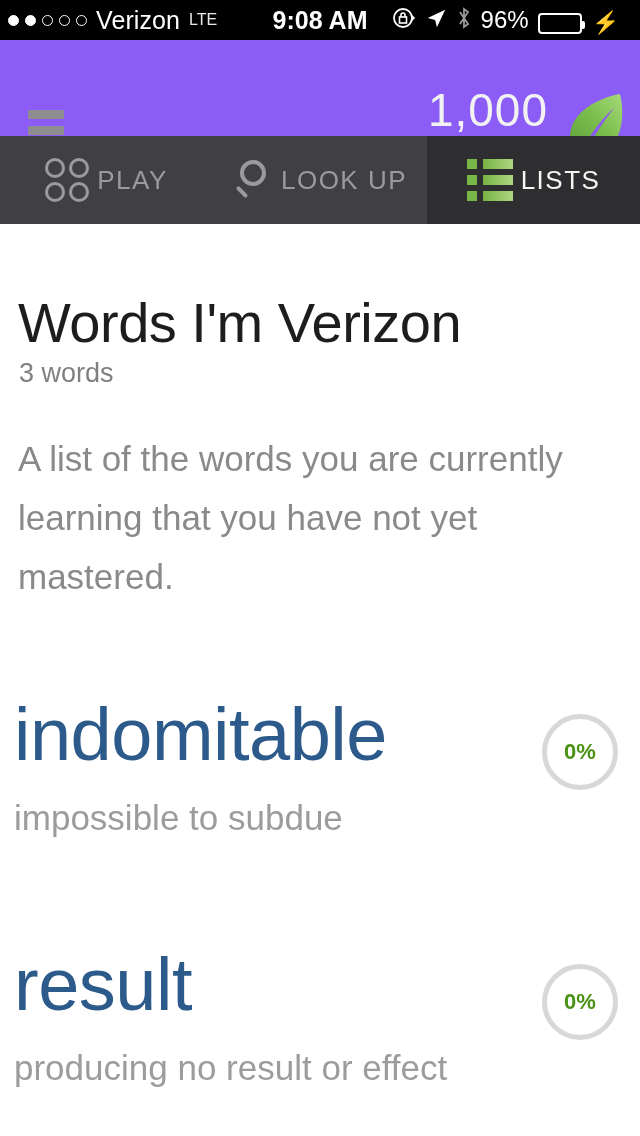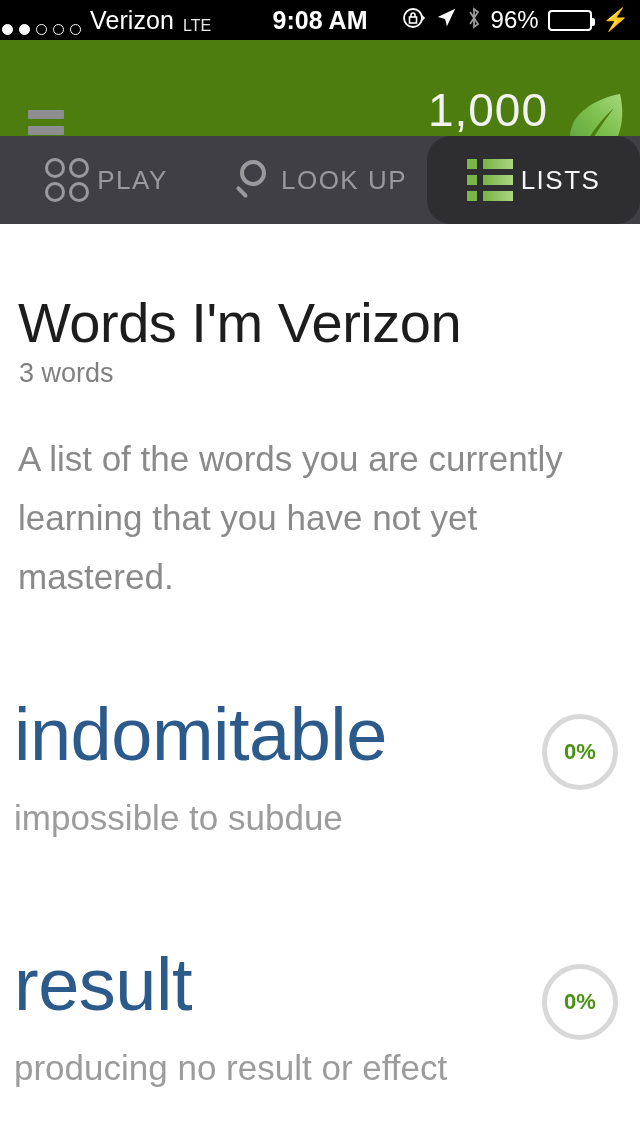--- a/index.html
+++ b/index.html
@@ -10,39 +10,39 @@
     overflow:hidden;
   }
   #app { position:relative; width:640px; height:1136px; background:#fff; }
 
   
   .statusbar{
     position:absolute; top:0; left:0; width:640px; height:40px;
     background:#000; color:#fff;
     display:flex; align-items:center;
   }
-  .sb-left{ display:flex; align-items:flex-end; padding-left:2px; gap:9px; flex:0 0 auto;}
+  .sb-left{ display:flex; align-items:center; padding-left:8px; gap:9px; flex:0 0 auto;}
   .sb-dots{ display:flex; align-items:center; gap:6px; }
   .dot{ width:11px; height:11px; border-radius:50%; border:1.6px solid #fff;}
   .dot.filled{ background:#fff; }
   .sb-carrier{ font-size:25px; letter-spacing:.1px; }
   .sb-lte{ font-size:16px; color:#e8e8e8; }
   .sb-center{ position:absolute; left:0; width:640px; text-align:center; font-size:25px; font-weight:bold;}
-  .sb-right{ margin-left:auto; display:flex; align-items:center; gap:9px; padding-right:10px; }
+  .sb-right{ margin-left:auto; display:flex; align-items:flex-end; gap:9px; padding-right:20px; }
   .sb-pct{ font-size:24px; }
   .battery{ position:relative; width:44px; height:21px; border:2px solid #fff; border-radius:4px; padding:2px;}
   .battery .fill{ height:100%; width:96%; background:#56dc5a; border-radius:1.5px;}
   .battery:after{ content:""; position:absolute; right:-5px; top:6px; width:3px; height:8px;
                   background:#fff; border-radius:0 2px 2px 0;}
   .bolt{ font-size:22px; line-height:1; margin-left:2px;}
 
   
   .header{
     position:absolute; top:40px; left:0; width:640px; height:96px;
-    background:#4d7c0f;
+    background:#8b5cf6;
   }
   .hamburger{ position:absolute; left:28px; top:70px; width:36px; cursor:pointer;}
   .hamburger span{ display:block; height:9px; background:#8e8e90; margin-bottom:7px; border-radius:1px;}
   .hamburger span:last-child{ margin-bottom:0; }
   .user-block{
     position:absolute; right:92px; top:47px; text-align:right; line-height:1;
   }
   .points{ font-size:46px; color:#f2f2f2; font-weight:300; letter-spacing:1px;}
   .username{ font-size:24px; color:#fff; font-weight:bold; margin-top:4px;}
   .leaf{ position:absolute; right:12px; top:52px; width:66px; height:72px; }
@@ -51,21 +51,21 @@
   .navbar{
     position:absolute; top:136px; left:0; width:640px; height:88px;
     background:#404044; display:flex;
   }
   .tab{
     display:flex; align-items:center; justify-content:center;
     height:88px; gap:8px; cursor:pointer;
   }
   .tab-play{ width:213px; }
   .tab-lookup{ width:214px; }
-  .tab-lists{ width:213px; background:#2e2e31;border-radius:24px; }
+  .tab-lists{ width:213px; background:#2e2e31; }
   .tab-label{ font-size:26px; letter-spacing:1.5px; color:#9a9a9c; }
   .tab-lists .tab-label{ color:#f4f4f4; }
 
   .icon-play{ width:44px; height:44px; display:grid; grid-template-columns:1fr 1fr;
               grid-template-rows:1fr 1fr; gap:4px; }
   .icon-play i{ border:3.5px solid #9a9a9c; border-radius:50%; display:block; }
   .icon-search{ position:relative; width:40px; height:44px; }
   .icon-search .ring{ position:absolute; left:7px; top:2px; width:26px; height:26px;
                       border:4px solid #9a9a9c; border-radius:50%;}
   .icon-search .handle{ position:absolute; left:4px; top:27px; width:14px; height:4px;

